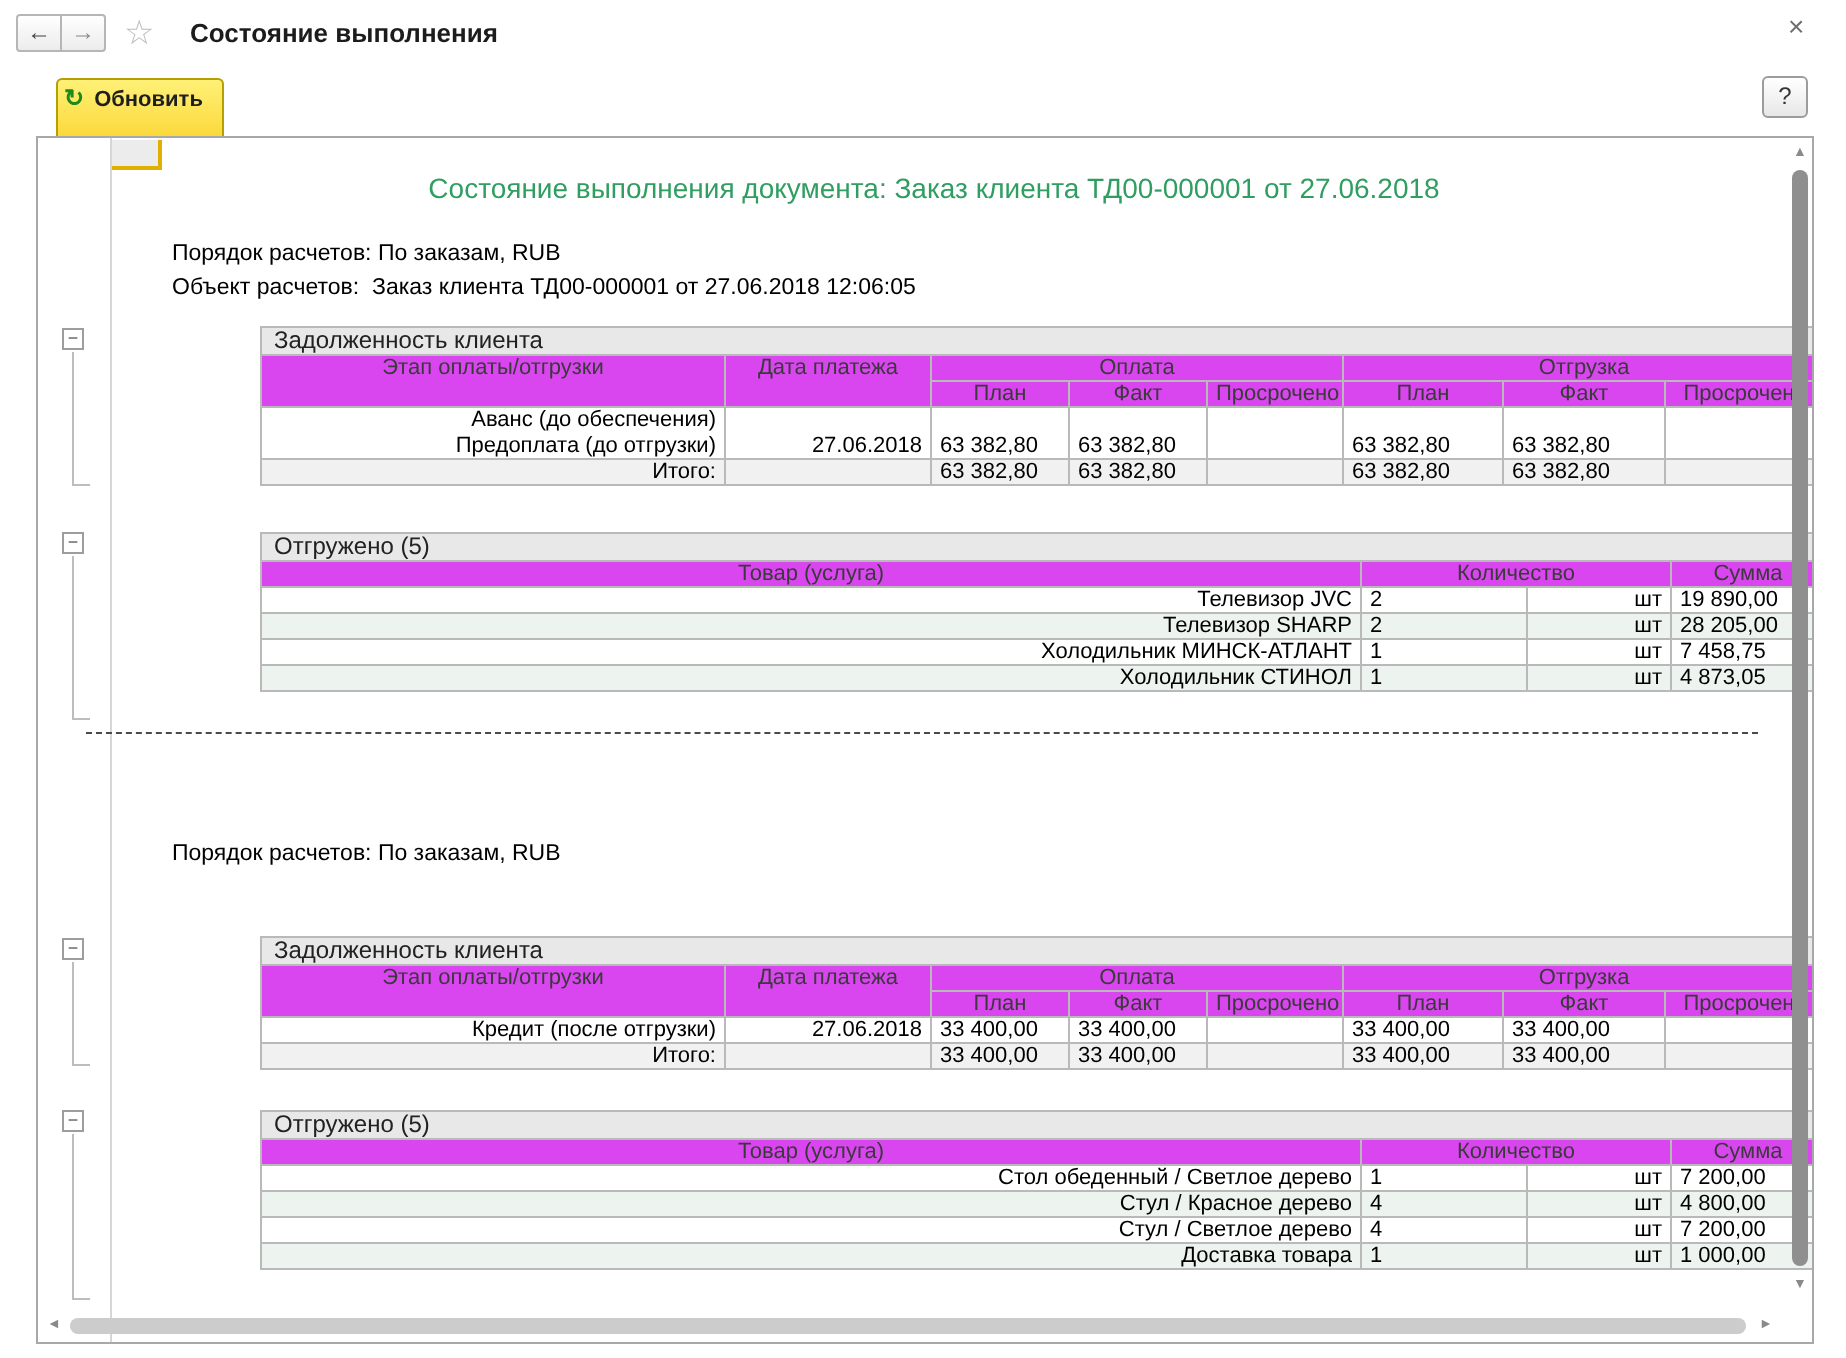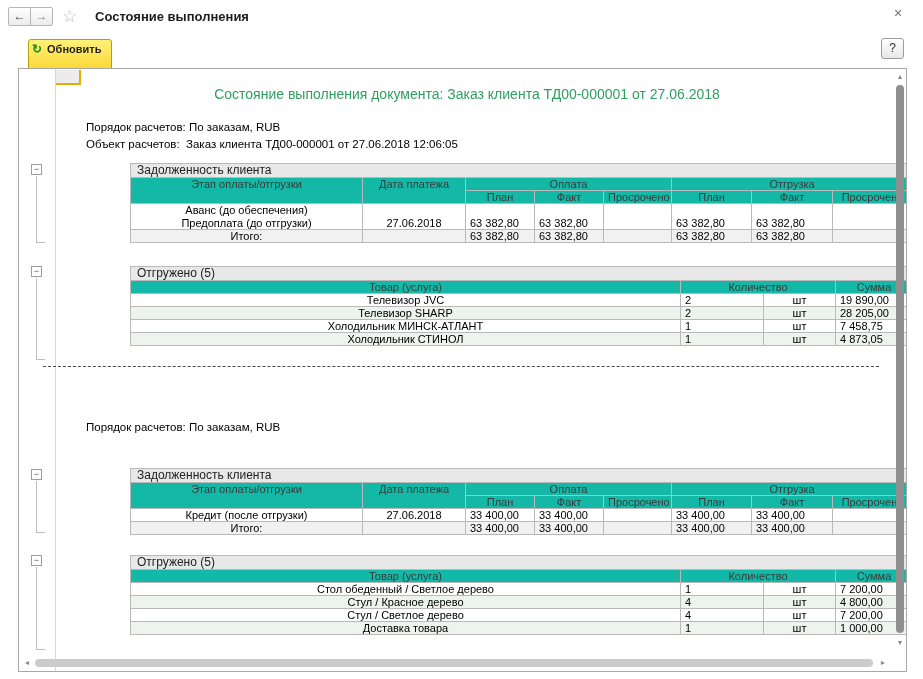--- a/index.html
+++ b/index.html
@@ -62,27 +62,27 @@
   .doc-title { position:absolute; left:37px; width:822px; text-align:center; color:#2f9e60; font-size:14px; }
   .doc-label { position:absolute; left:67px; font-size:11.5px; line-height:14px; white-space:nowrap; }
   .doc-label b { font-weight:normal; }
   .page-break { position:absolute; left:24px; width:836px; height:0; border-top:1px dashed #4a4a4a; }
   
   table.rep { position:absolute; left:91px; width:782px; border-collapse:collapse; table-layout:fixed; font-size:11px;margin-left:20px; }
   table.rep td { border:1px solid #b9b9b9; padding:0 4px; height:13px; line-height:12px; overflow:hidden; white-space:nowrap; background:#ffffff; }
   table.rep tr.band td {
     background:#e8e8e8; font-size:12px; color:#222; height:14px; line-height:13px; padding-left:6px;
   }
-  table.rep thead td.h { background:#14b8a6; text-align:center; color:#3a3a3a; }
+  table.rep thead td.h { background:#d946ef; text-align:center; color:#3a3a3a; }
   table.rep thead td.hspan { vertical-align:top; }
   table.rep tfoot td { background:#f1f1f1; }
   table.debt.merge tbody tr:first-child td { border-bottom-color:transparent; }
   table.debt.merge tbody tr:nth-child(2) td { border-top-color:transparent; }
   table.shipped tbody tr:nth-child(even) td { background:#edf3ef; }
-  .tl { text-align:center; } .tr { text-align:left; }
+  .tl { text-align:right; } .tr { text-align:left; }
   
   .vscroll-up, .vscroll-down { position:absolute; left:876px; width:10px; height:8px; font-size:7px; color:#8a8a8a; text-align:center; line-height:8px; cursor:pointer; }
   .vthumb { position:absolute; left:877px; top:16px; width:8px; height:548px; background:#8f8f8f; border-radius:4px; cursor:pointer; }
   .hscroll-left, .hscroll-right { position:absolute; top:589px; width:8px; height:10px; font-size:7px; color:#8a8a8a; text-align:center; line-height:10px; cursor:pointer; }
   .hthumb { position:absolute; left:16px; top:590px; width:838px; height:8px; background:#cccccc; border-radius:4px; cursor:pointer; }
 </style>
 </head>
 <body>
 
 <div class="navbar">

